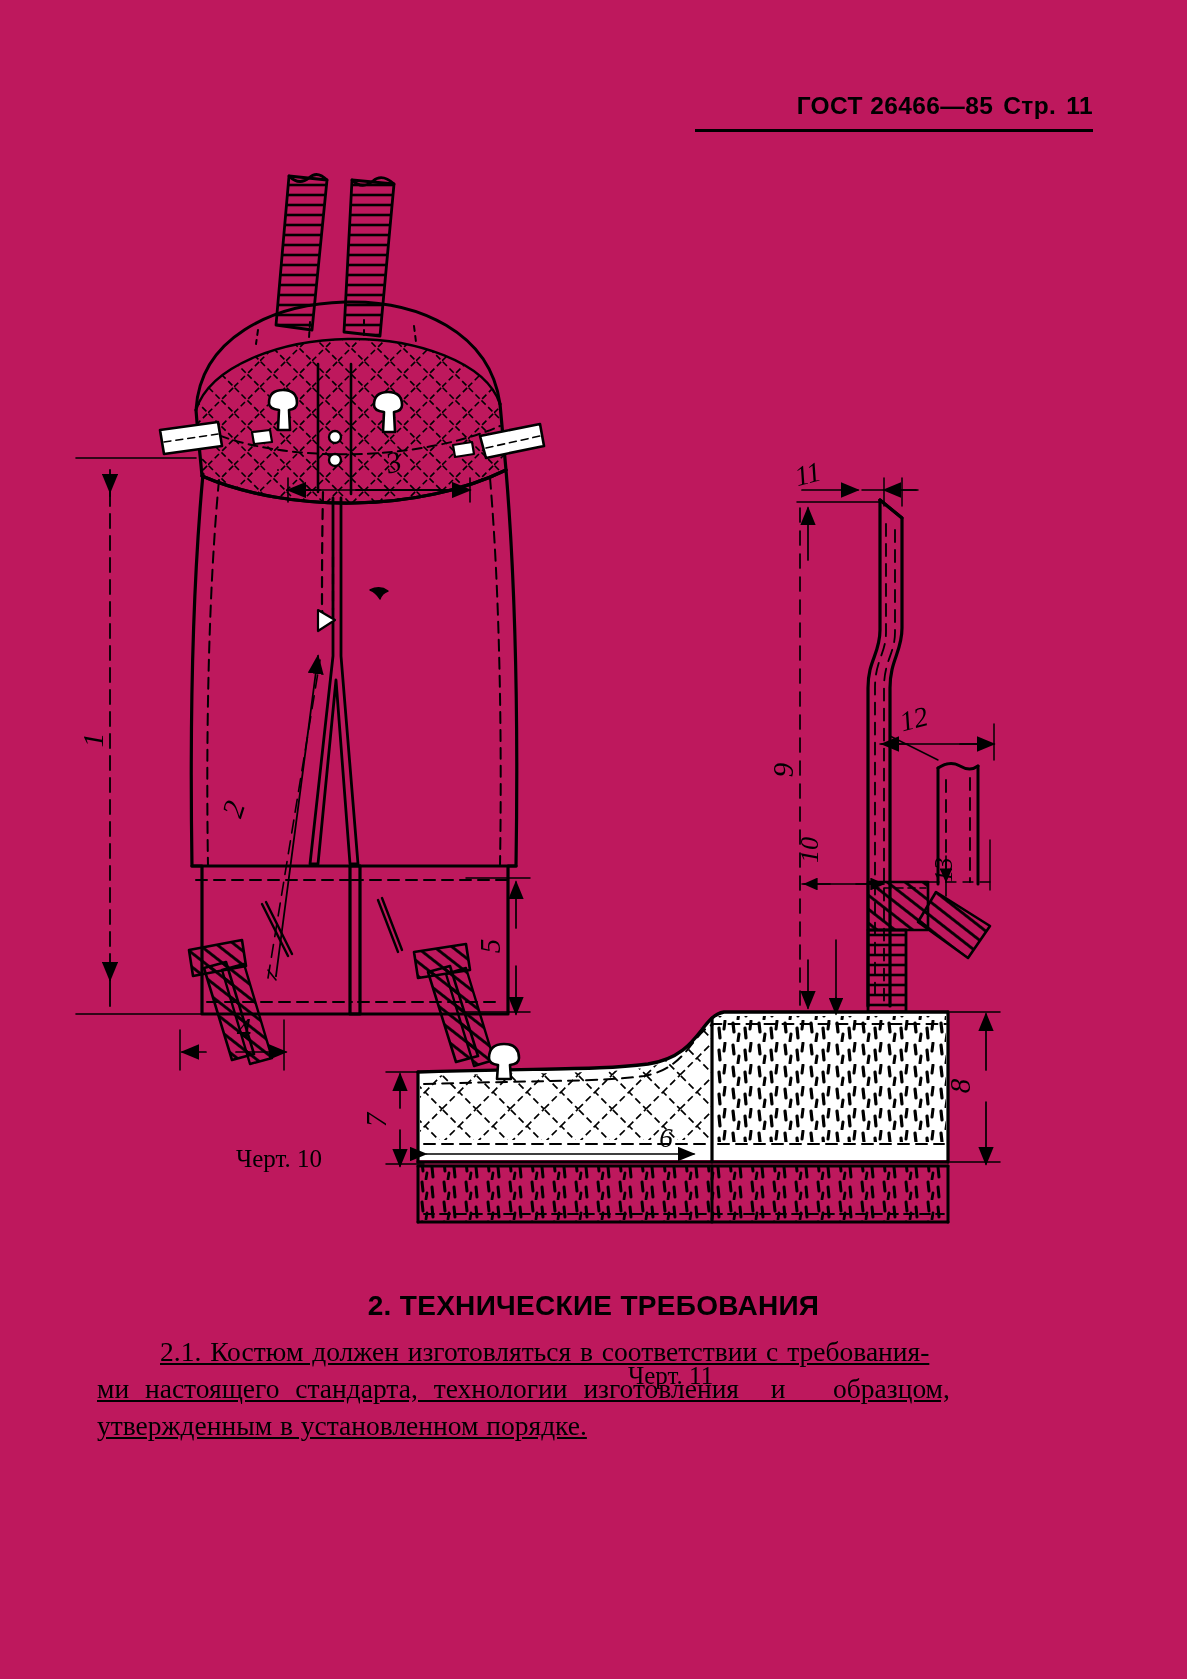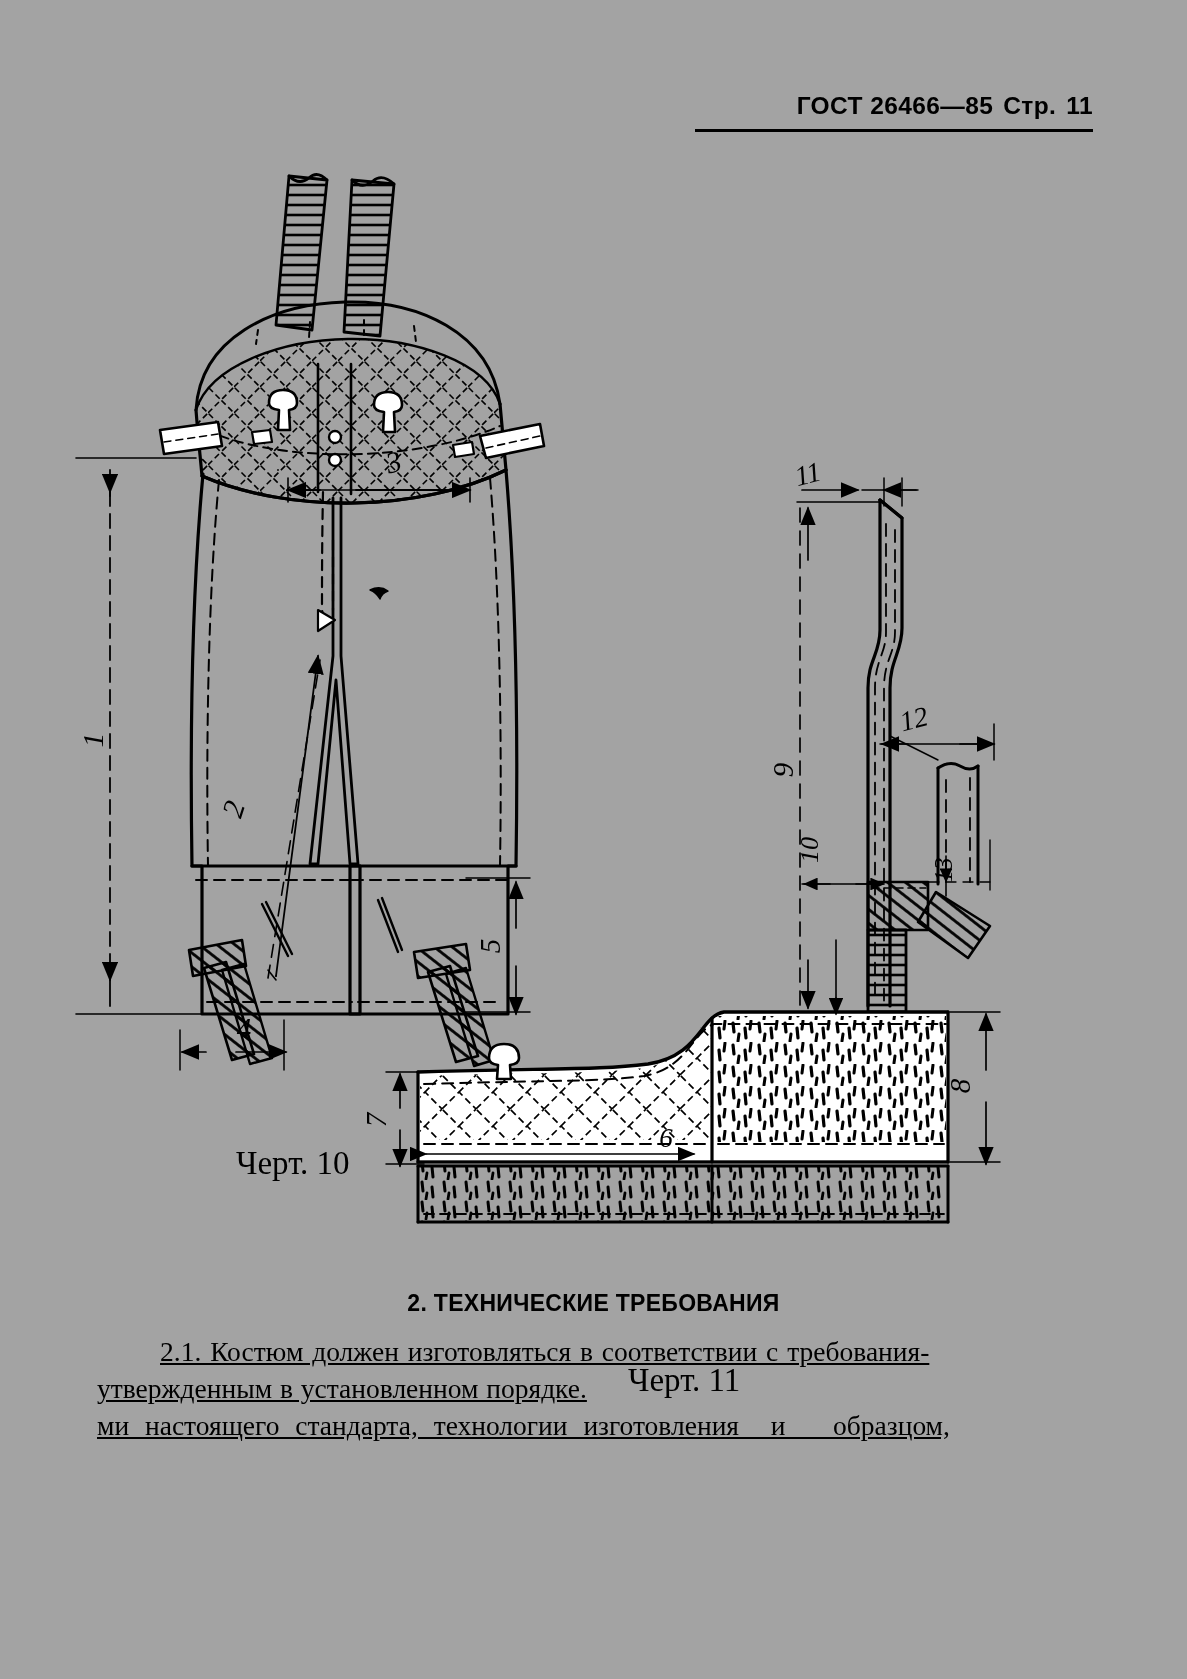--- a/index.html
+++ b/index.html
@@ -2,21 +2,21 @@
 <html><head>
 <meta charset="utf-8">
 <title>GOST 26466-85 Page 11</title>
 <style>
   html,body{margin:0;padding:0;background:#fff;}
   body{
     width:1187px;height:1679px;position:relative;overflow:hidden;
     font-family:"Liberation Serif", serif;color:#000;
     -webkit-font-smoothing:none;
   }
-  .page{position:absolute;inset:0;background:#a3a3a3;padding-left:39px;}
+  .page{position:absolute;inset:0;background:#be185d;padding-left:39px;}
 
   
   .hdr{
     position:absolute;left:0;right:0;top:92px;height:46px;
   }
   .hdr-text{
     position:absolute;right:94px;top:0;
     font-family:"Liberation Sans", sans-serif;
     font-weight:bold;font-size:24.5px;letter-spacing:.4px;
     white-space:nowrap;
@@ -25,30 +25,30 @@
   .hdr-rule{
     position:absolute;left:695px;right:94px;top:37px;height:3px;background:#000;
   }
 
   
   .figs{position:absolute;left:0;top:140px;width:1187px;height:1100px;}
   .figs svg{display:block;}
 
   .cap{
     position:absolute;font-family:"Liberation Serif", serif;
-    font-size:33px;white-space:nowrap;
+    font-size:25px;white-space:nowrap;
   }
   #cap10{left:236px;top:1005px;}
   #cap11{left:628px;top:1222px;}
 
   
   .sec-title{
     position:absolute;left:0;right:0;top:1290px;text-align:center;
     font-family:"Liberation Sans", sans-serif;font-weight:bold;
-    font-size:23px;letter-spacing:.3px;
+    font-size:28px;letter-spacing:.3px;
   }
   .body{
     position:absolute;left:97px;top:1333px;width:1000px;
     font-family:"Liberation Serif", serif;font-size:27.5px;line-height:37px;
   }
   .body p{margin:0 0 1px 0;text-decoration:underline;}
   .ln{display:block;white-space:pre;}
   .ind{padding-left:63px;}
   .w1{word-spacing:2px;}
   .w2{word-spacing:14px;}
@@ -354,18 +354,18 @@
 
     <div class="cap" id="cap10">Черт. 10</div>
     <div class="cap" id="cap11">Черт. 11</div>
   </div>
 
   <div class="sec-title">2. ТЕХНИЧЕСКИЕ ТРЕБОВАНИЯ</div>
 
   <div class="body">
     <p>
       <span class="ln ind w1">2.1. Костюм должен изготовляться в соответствии с требования-</span>
+      <span class="ln w3">ми настоящего стандарта, технологии изготовления  и   образцом,</span>
       <span class="ln w4">утвержденным в установленном порядке.</span>
-      <span class="ln w3">ми настоящего стандарта, технологии изготовления  и   образцом,</span>
     </p>
   </div>
 
 </div>
 
 </body></html>

